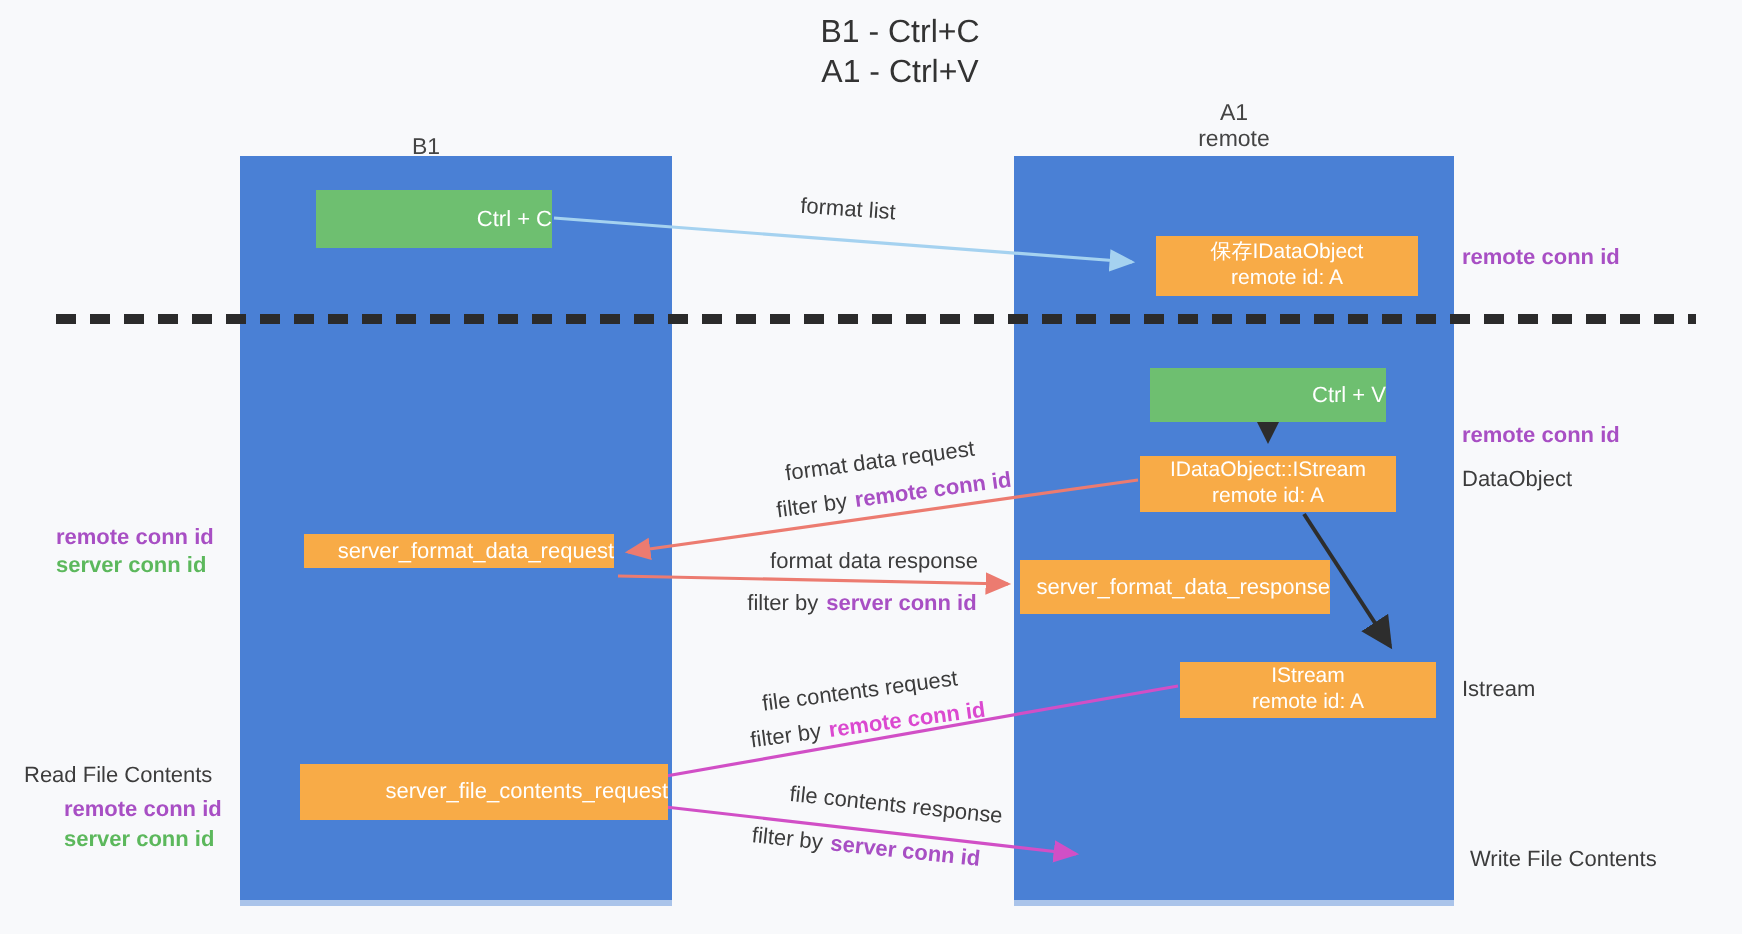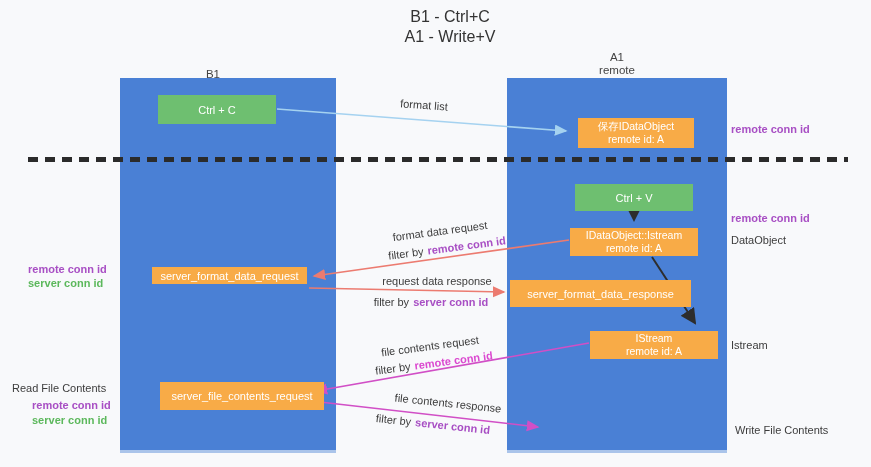--- a/index.html
+++ b/index.html
@@ -26,42 +26,42 @@
   .divider{position:absolute;left:28px;top:157px;width:820px;height:5px;
            background:repeating-linear-gradient(to right,#2b2b2b 0 10px,transparent 10px 17px);}
 
   svg.arrows{position:absolute;left:0;top:0;pointer-events:none;}
 
   .node{position:absolute;display:flex;flex-direction:column;align-items:center;
         justify-content:center;color:#fff;font-size:11px;text-align:center;box-sizing:border-box;}
   .node.green{background:var(--box_green);}
   .node.orange{background:var(--box_orange);}
   .node .l{line-height:13.5px;font-size:10.5px;}
-  .node.single{font-size:11px;}
+  .node.single{font-size:11px;align-items:flex-end;}
 
   .msg{position:absolute;white-space:nowrap;font-size:11px;color:var(--text_dark);
        transform-origin:center;}
   .msg .filter-val{font-weight:bold;}
   .msg .purple{color:var(--label_purple);}
   .msg .magenta{color:var(--label_magenta);}
   .msg .pfx{margin-right:4px;}
 
   .ann{position:absolute;white-space:nowrap;font-size:11px;line-height:14px;}
   .ann.purple{color:var(--label_purple);font-weight:bold;}
   .ann.green{color:var(--label_green);font-weight:bold;}
   .ann.dark{color:var(--text_dark);}
 </style>
 </head>
 <body>
 
 <div class="stage">
 
   <div class="title">
     <div>B1 - Ctrl+C</div>
-    <div>A1 - Write+V</div>
+    <div>A1 - Ctrl+V</div>
   </div>
 
   <div class="col-header left">
     <div>B1</div>
     <div>connection</div>
   </div>
   <div class="col-header right">
     <div>A1</div>
     <div>remote</div>
   </div>
@@ -92,60 +92,60 @@
     <line x1="569" y1="240" x2="314" y2="276" stroke="#ec7b70" stroke-width="1.6" marker-end="url(#mh-red)"></line>
     <line x1="309" y1="288" x2="504" y2="292" stroke="#ec7b70" stroke-width="1.6" marker-end="url(#mh-red)"></line>
     <line x1="589" y1="343" x2="316" y2="391" stroke="#d14fc6" stroke-width="1.6" marker-end="url(#mh-mag)"></line>
     <line x1="311" y1="401" x2="538" y2="427" stroke="#d14fc6" stroke-width="1.6" marker-end="url(#mh-mag)"></line>
   </svg>
 
   <div class="node green single" style="left:158px;top:95px;width:118px;height:29px;">
     <span>Ctrl + C</span>
   </div>
 
-  <div class="node orange" style="left:578px;top:118px;width:116px;height:30px;">
+  <div class="node orange" style="left:578px;top:118px;width:131px;height:30px;">
     <span class="l">保存IDataObject</span>
     <span class="l">remote id: A</span>
   </div>
 
   <div class="node green single" style="left:575px;top:172px;width:118px;height:27px;margin-top:12px;">
     <span>Ctrl + V</span>
   </div>
 
   <div class="node orange" style="left:570px;top:228px;width:128px;height:28px;">
-    <span class="l">IDataObject::Istream</span>
+    <span class="l">IDataObject::IStream</span>
     <span class="l">remote id: A</span>
   </div>
 
   <div class="node orange single" style="left:152px;top:267px;width:155px;height:17px;">
     <span>server_format_data_request</span>
   </div>
 
-  <div class="node orange single" style="left:510px;top:280px;width:181px;height:27px;">
+  <div class="node orange single" style="left:510px;top:280px;width:155px;height:27px;">
     <span>server_format_data_response</span>
   </div>
 
   <div class="node orange" style="left:590px;top:331px;width:128px;height:28px;">
     <span class="l">IStream</span>
     <span class="l">remote id: A</span>
   </div>
 
-  <div class="node orange single" style="left:160px;top:382px;width:164px;height:28px;">
+  <div class="node orange single" style="left:150px;top:382px;width:184px;height:28px;">
     <span>server_file_contents_request</span>
   </div>
 
 
   <div class="msg" style="left:424px;top:105px;transform:translate(-50%,-50%) rotate(4deg);">format list</div>
 
   <div class="msg" style="left:440px;top:231px;transform:translate(-50%,-50%) rotate(-7.5deg);">format data request</div>
   <div class="msg" style="left:447px;top:248px;transform:translate(-50%,-50%) rotate(-7.5deg);">
     <span class="pfx">filter by</span><span class="filter-val purple">remote conn id</span>
   </div>
 
-  <div class="msg" style="left:437px;top:281px;transform:translate(-50%,-50%);">request data response</div>
+  <div class="msg" style="left:437px;top:281px;transform:translate(-50%,-50%);">format data response</div>
   <div class="msg" style="left:431px;top:302px;transform:translate(-50%,-50%);">
     <span class="pfx">filter by</span><span class="filter-val purple">server conn id</span>
   </div>
 
   <div class="msg" style="left:430px;top:346px;transform:translate(-50%,-50%) rotate(-7.5deg);">file contents request</div>
   <div class="msg" style="left:434px;top:363px;transform:translate(-50%,-50%) rotate(-7.5deg);">
     <span class="pfx">filter by</span><span class="filter-val magenta">remote conn id</span>
   </div>
 
   <div class="msg" style="left:448px;top:403px;transform:translate(-50%,-50%) rotate(6deg);">file contents response</div>

